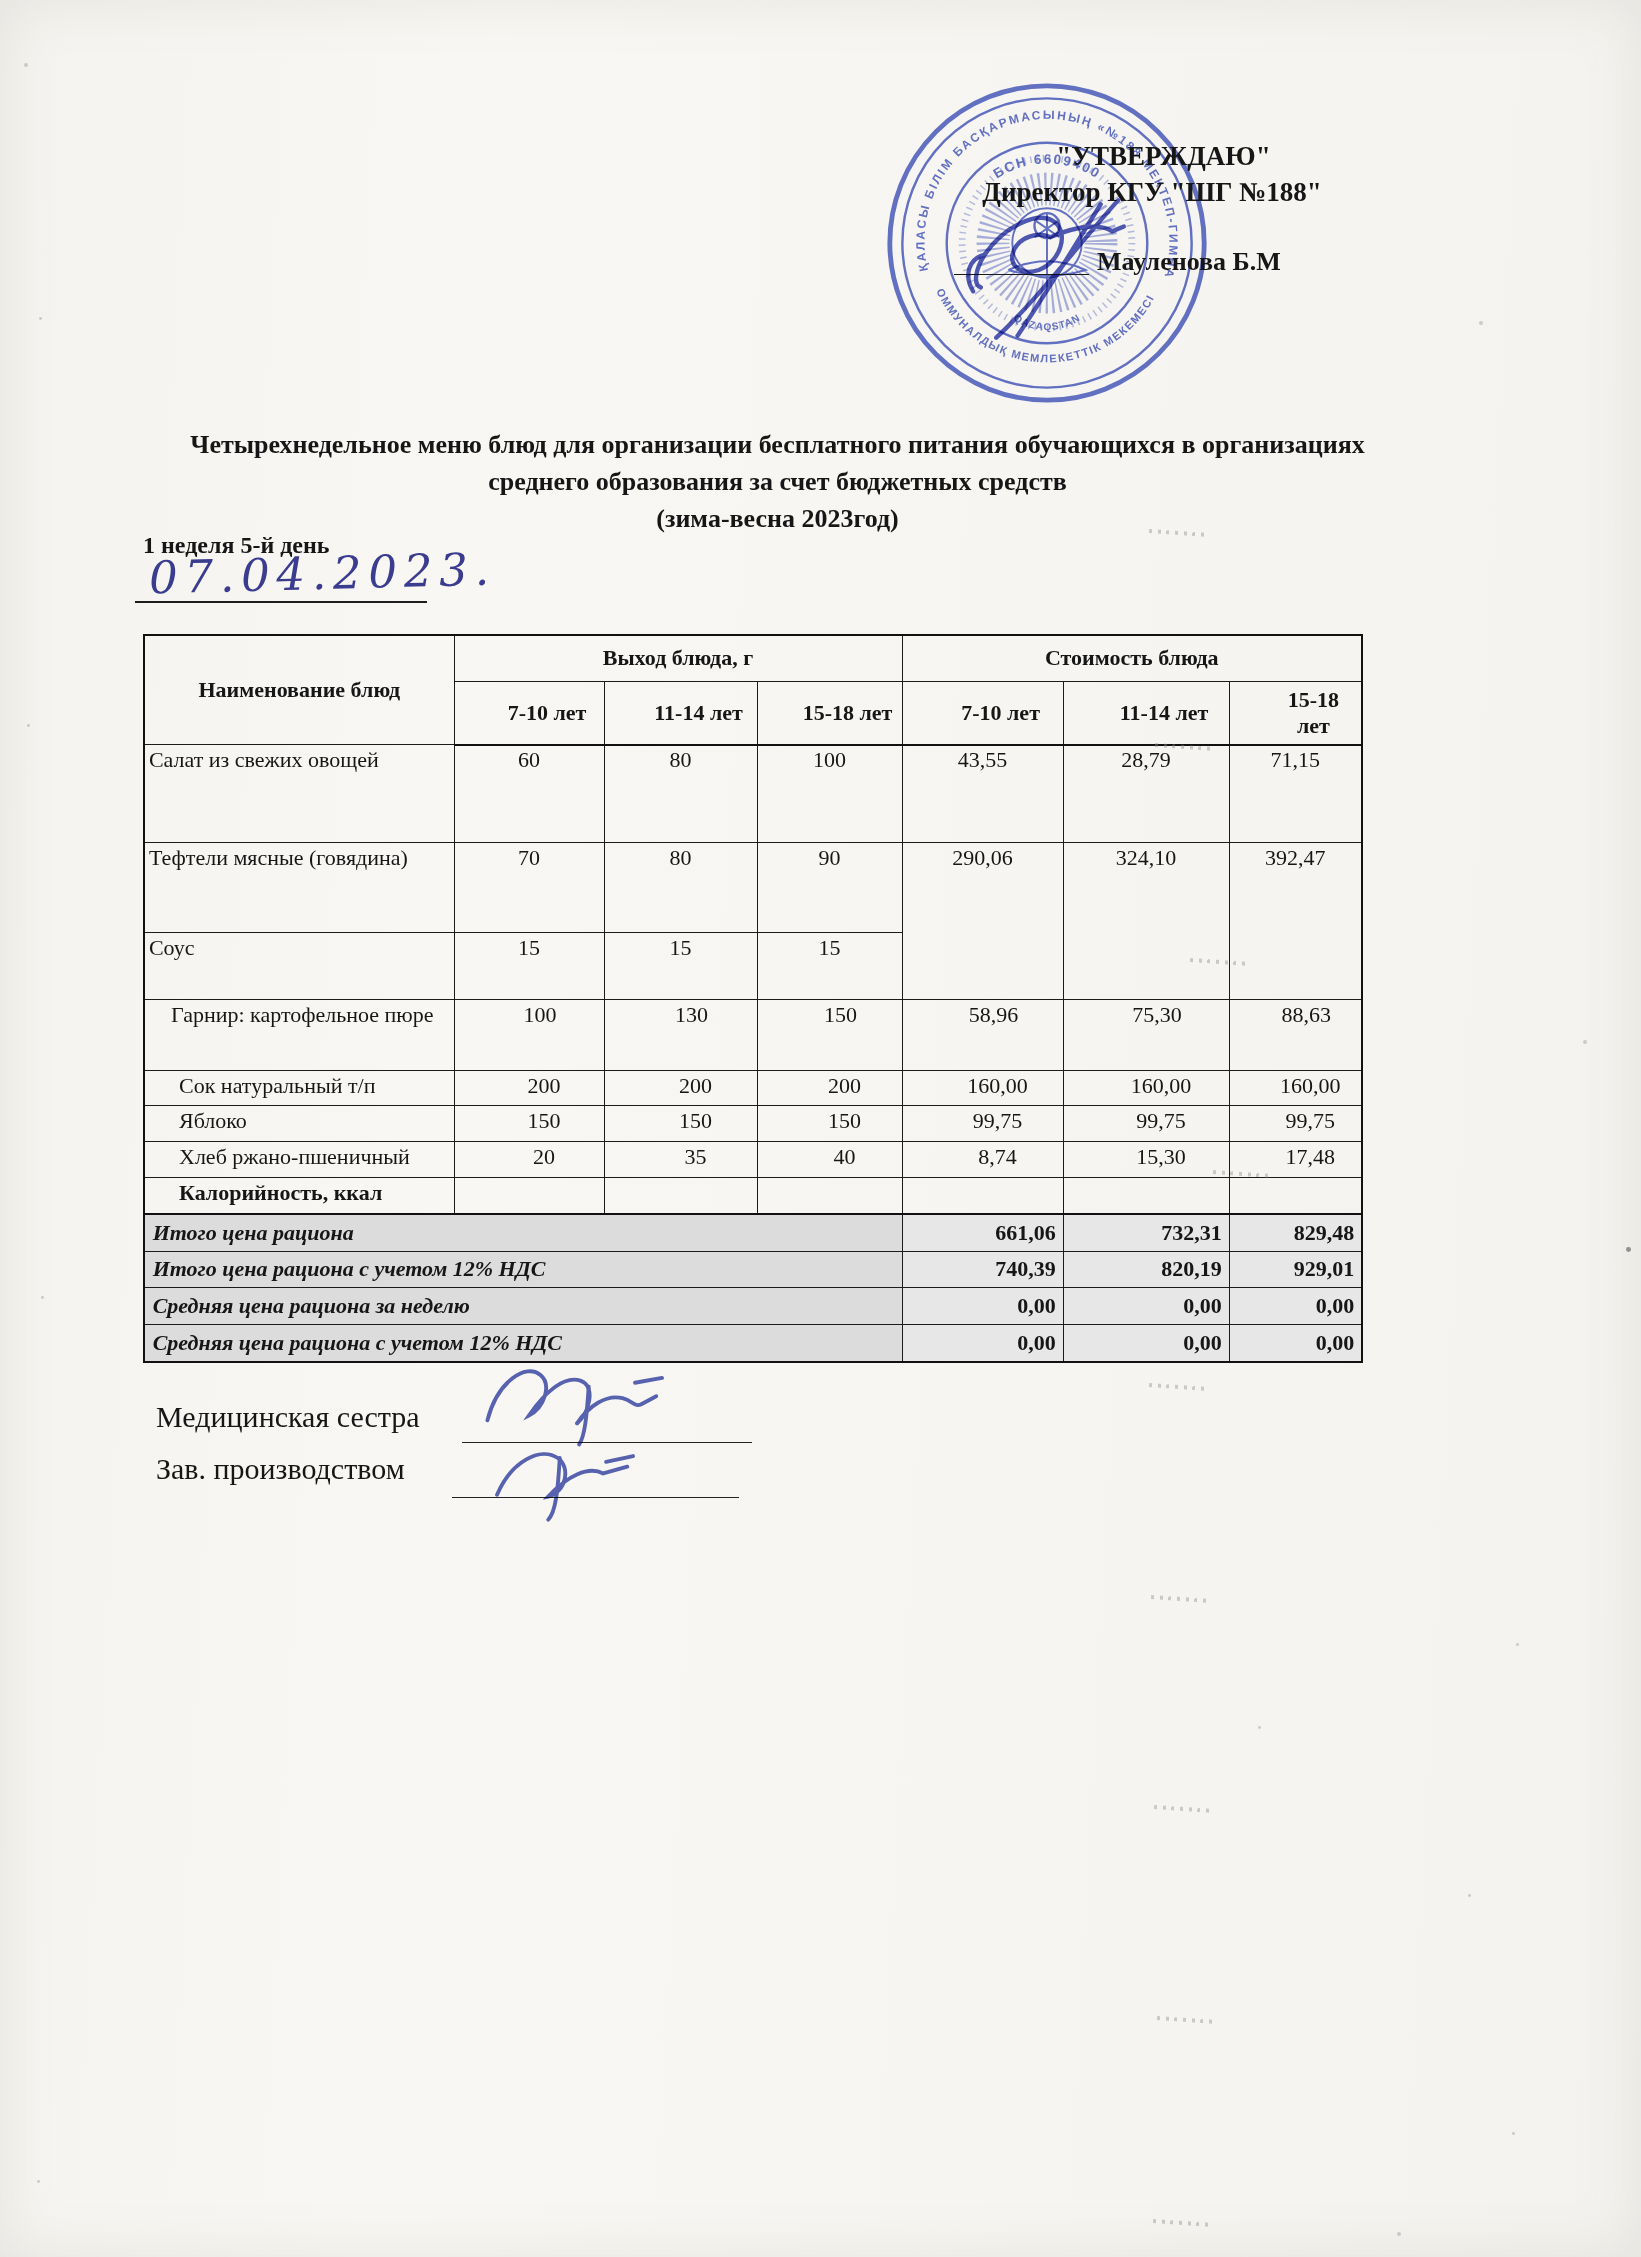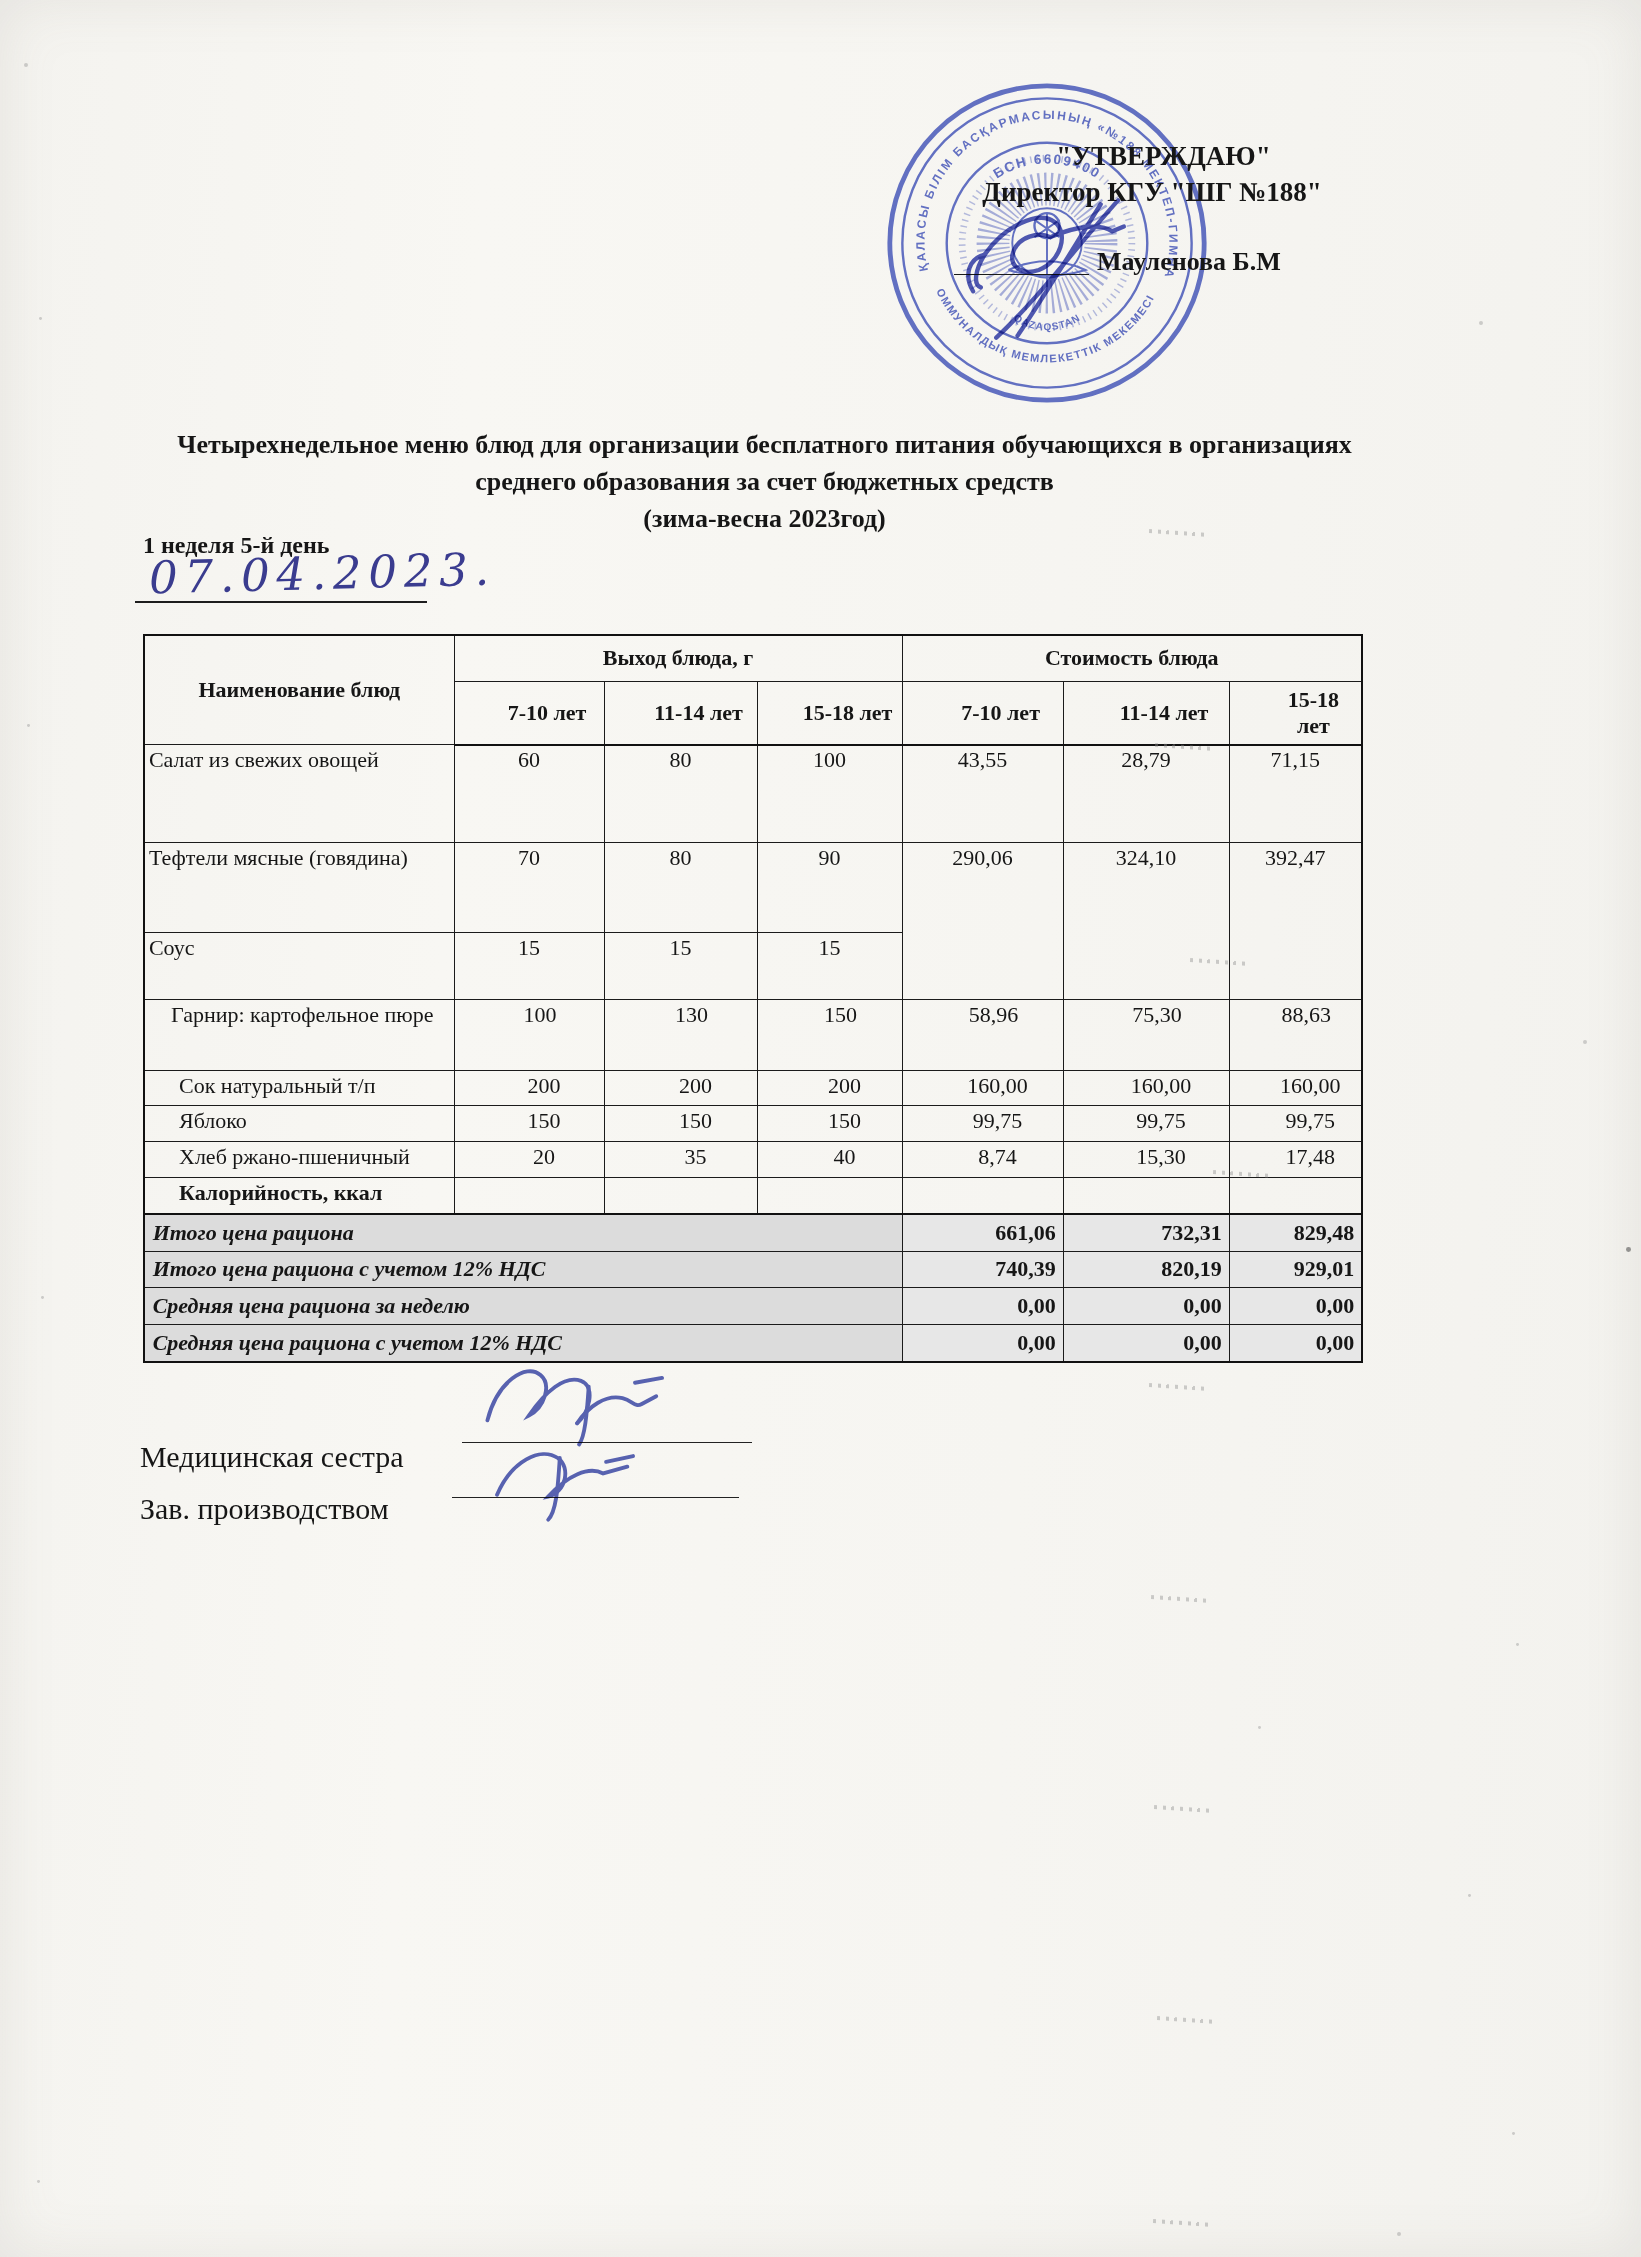--- a/index.html
+++ b/index.html
@@ -14,21 +14,21 @@
     mix-blend-mode:multiply;opacity:.85;}
   .sig-svg{position:absolute;mix-blend-mode:multiply;}
   .approve-line{position:absolute;left:956px;top:141px;width:415px;text-align:center;
     font-weight:bold;font-size:27px;white-space:nowrap;}
   .director-line{position:absolute;left:925px;top:177px;width:454px;text-align:center;
     font-weight:bold;font-size:27px;white-space:nowrap;}
   .director-underline{position:absolute;left:954px;top:249px;width:135px;height:25px;
     border-bottom:1.9px solid #1a1a1a;}
   .director-name{position:absolute;left:1097px;top:247px;font-weight:bold;font-size:26px;white-space:nowrap;}
   
-  .doc-title{position:absolute;left:132px;top:426px;width:1265px;text-align:center;
+  .doc-title{position:absolute;left:145px;top:426px;width:1265px;text-align:center;
     font-weight:bold;font-size:26px;line-height:37px;}
   .week-day{position:absolute;left:143px;top:532px;font-weight:bold;font-size:24px;}
   .hand-date{position:absolute;left:149px;top:547px;font-size:45px;font-style:italic;
     font-family:"DejaVu Serif",serif;color:#3c3e97;letter-spacing:6.8px;
     transform:rotate(-1.5deg);mix-blend-mode:multiply;}
   .date-underline{position:absolute;left:135px;top:572px;width:292px;height:29px;
     border-bottom:2.9px solid #1d1d1d;}
   
   .menu-table{position:absolute;left:143px;top:634px;width:1218px;
     border-collapse:collapse;table-layout:fixed;font-size:22px;
@@ -42,21 +42,21 @@
   .name-cell{text-align:left;padding-left:5.8px;white-space:nowrap;}
   .num-cell{text-align:center;margin-left:24px;}
   .h-r1 td{height:93px;} .h-r2 td{height:85px;} .h-r3 td{height:62px;}
   .h-r4 td{height:66px;padding-left:26px;} .h-sm td{height:31px;padding-left:34px;} .h-sum td{height:32px;}
   .bold-label{font-weight:bold;}
   tr.sum-row td{vertical-align:middle;font-weight:bold;}
   tr.sum-row .sum-label{font-style:italic;background:#dcdcdc;padding-left:7.7px;text-align:left;}
   tr.sum-row .sum-val{background:#e7e7e7;text-align:right;padding-right:6.8px;}
   tr.sum-first td{border-top:2.9px solid #111;}
   
-  .sig-label{position:absolute;left:140px;font-size:30px;white-space:nowrap;margin-top:40px;}
+  .sig-label{position:absolute;left:156px;font-size:30px;white-space:nowrap;}
   .nurse-label{top:1400px;}
   .prod-label{top:1452px;}
   .sig-line{position:absolute;border-bottom:1.9px solid #222;height:25px;}
   .nurse-line{left:462px;top:1417px;width:290px;}
   .prod-line{left:452px;top:1472px;width:287px;}
   
   .squiggle{position:absolute;width:60px;height:3.9px;opacity:.42;transform:rotate(4deg);
     background:repeating-linear-gradient(90deg,#8d8d8d 0 2.9px,transparent 2.9px 8.7px);}
   .speck{position:absolute;background:#8e8e8e;border-radius:50%;opacity:.4;}
 </style>

